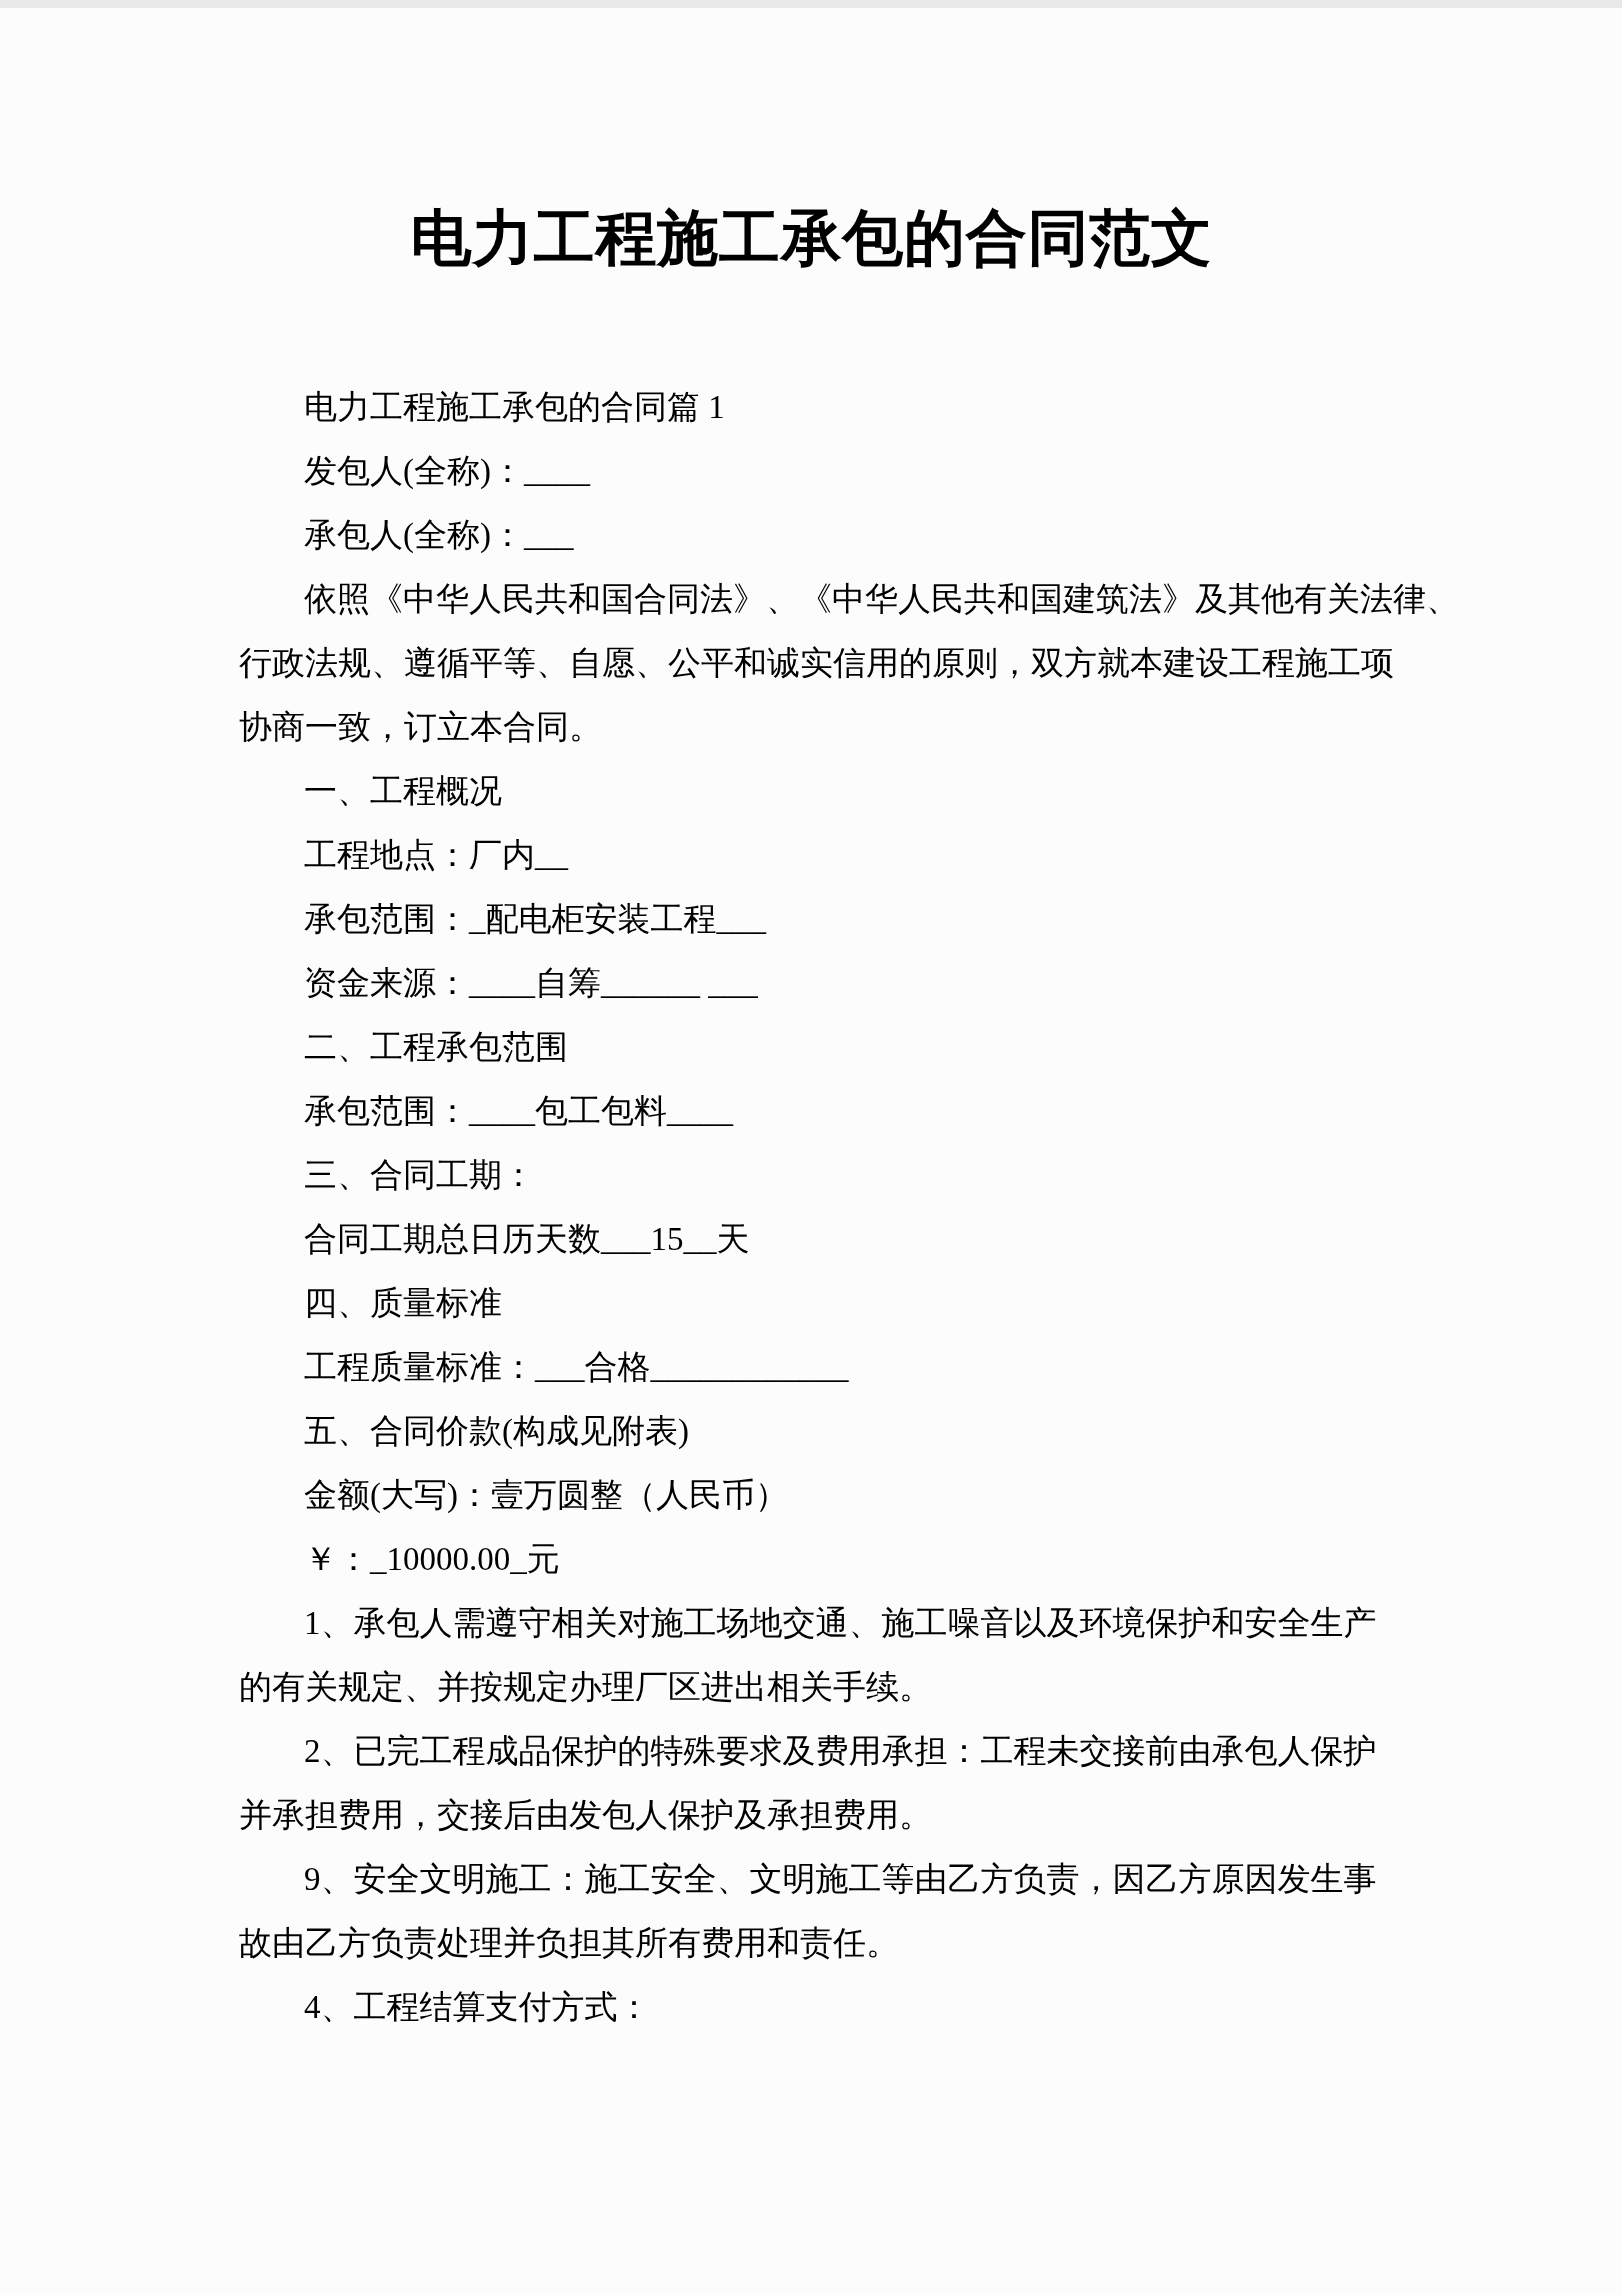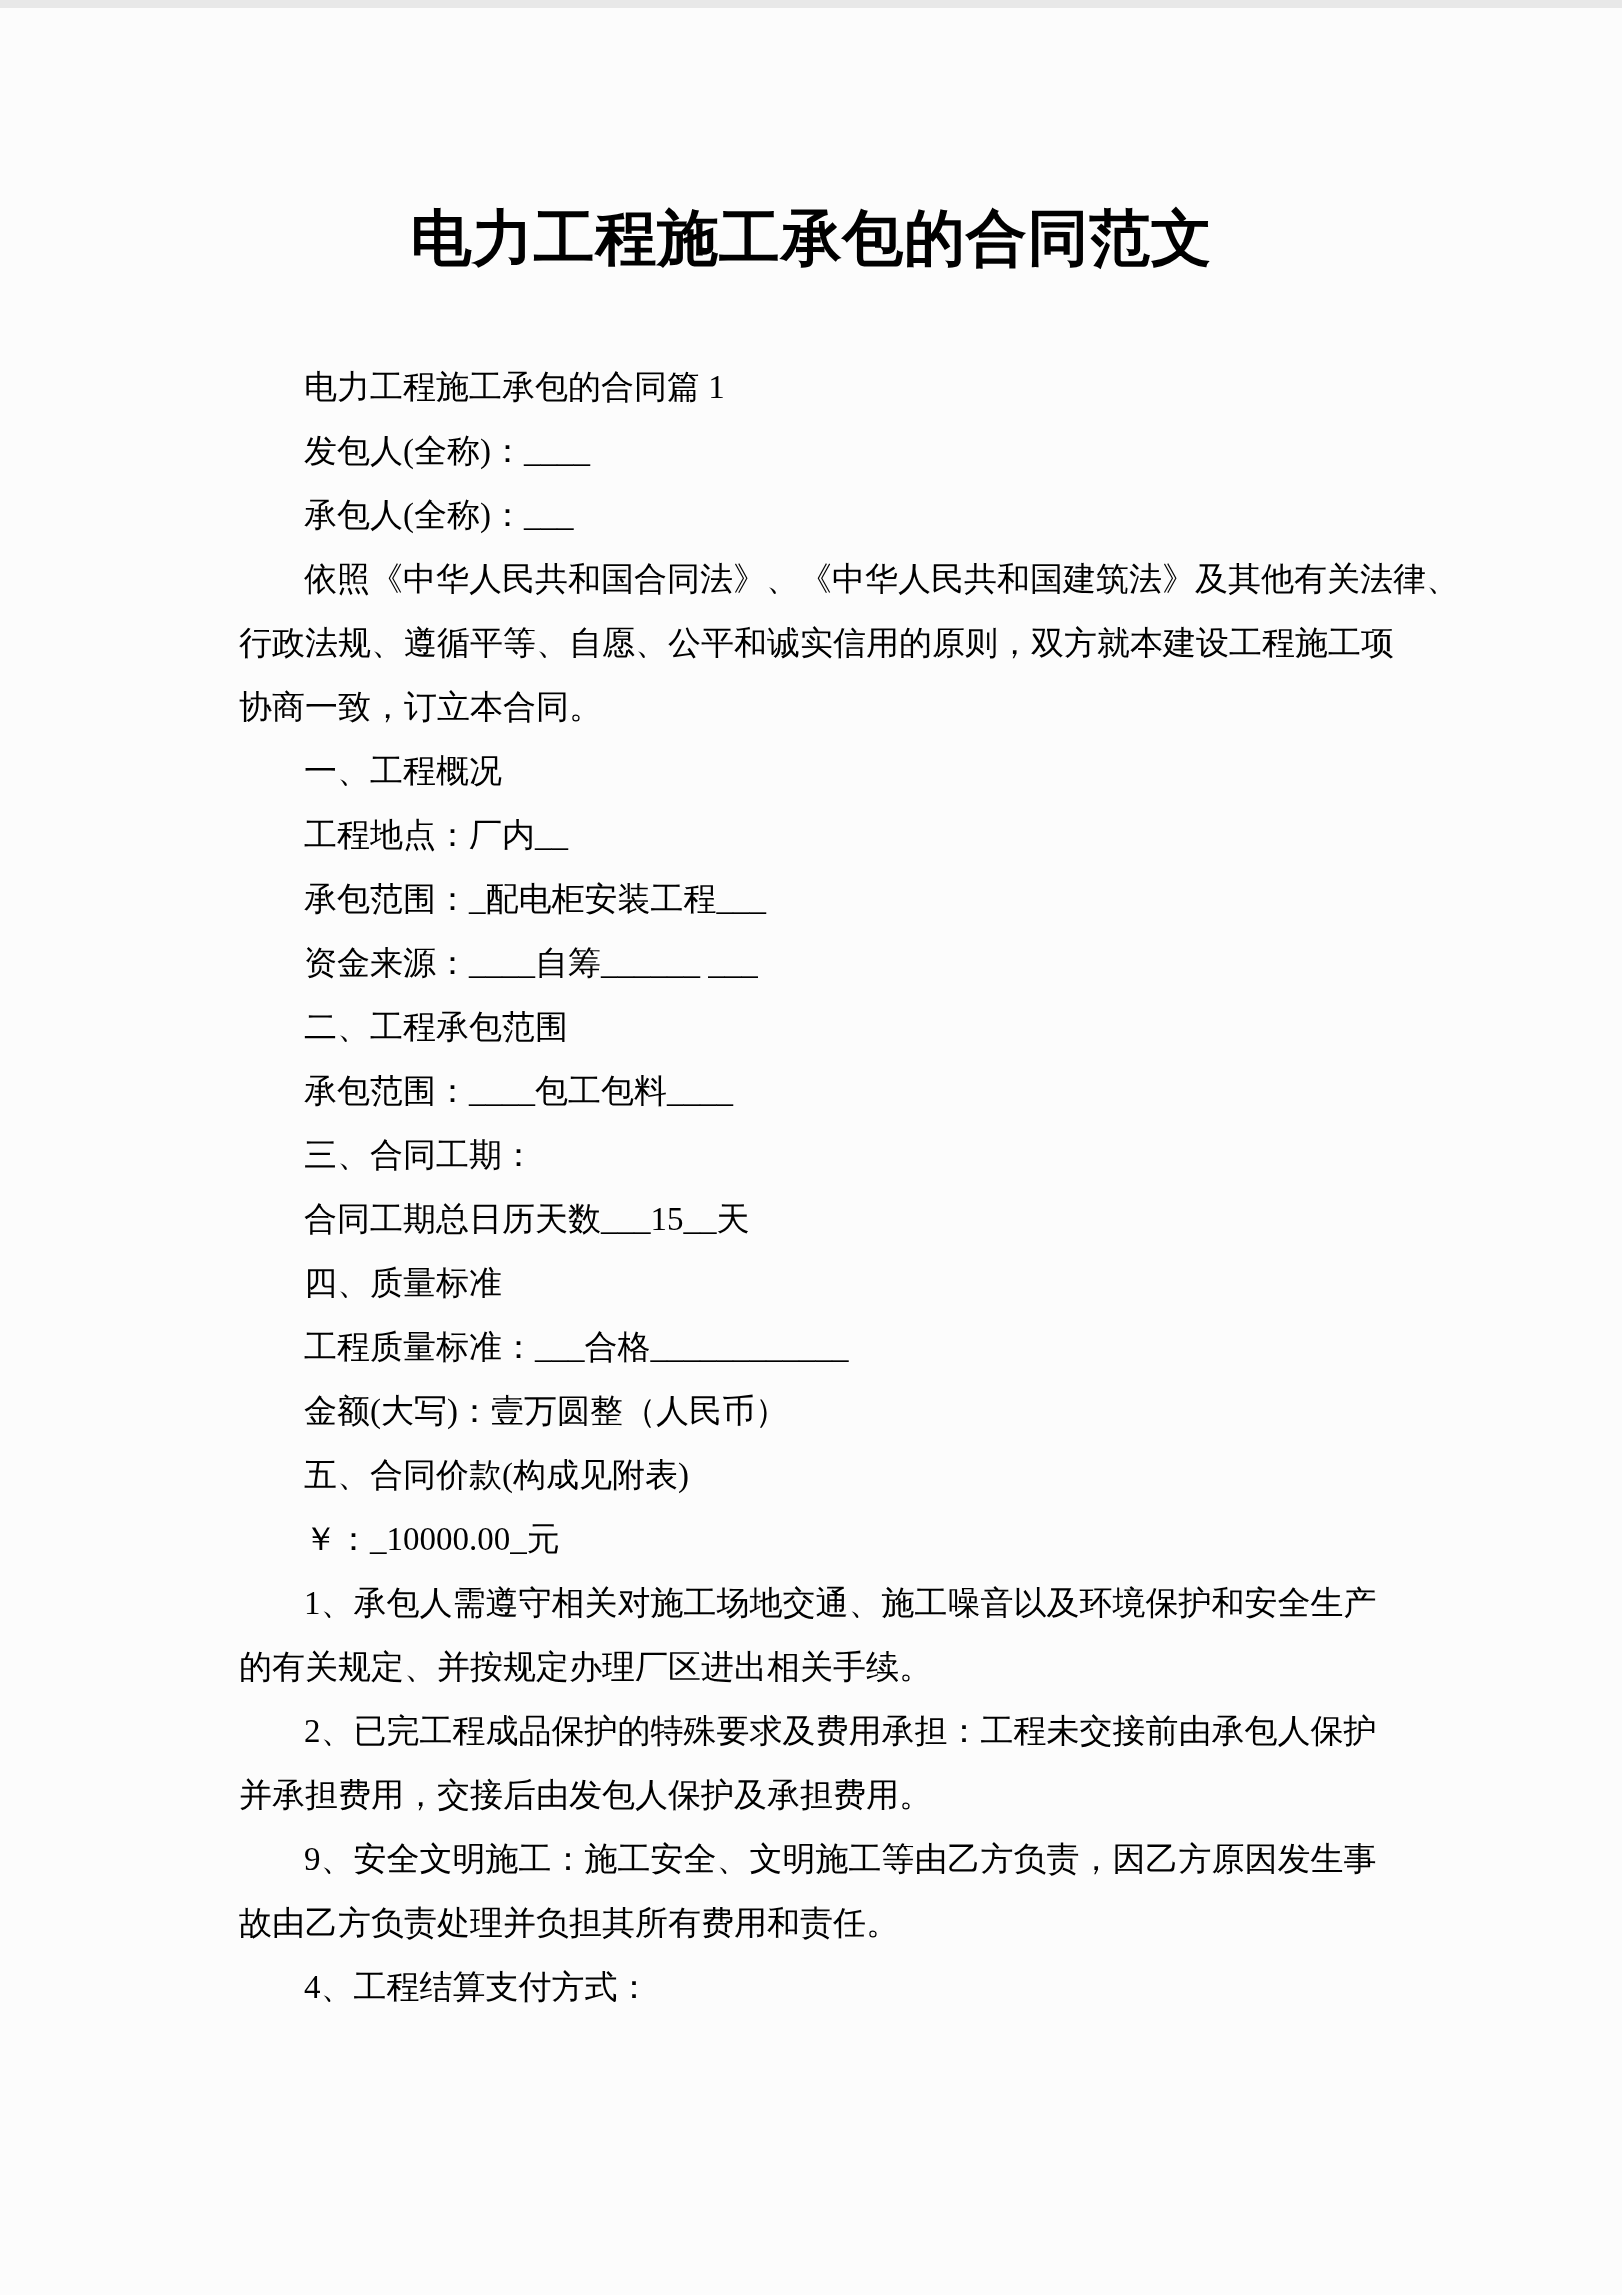--- a/index.html
+++ b/index.html
@@ -23,21 +23,21 @@
     width: 1623px;
     text-align: center;
     font-size: 61px;
     font-weight: bold;
     letter-spacing: 0.7px;
     line-height: 92px;
     white-space: nowrap;
   }
   .doc-body {
     position: absolute;
-    top: 347px;
+    top: 367px;
     left: 239px;
     width: 1139px;
     font-size: 33px;
     line-height: 64px;
   }
   .line {
     white-space: nowrap;
     height: 64px;
   }
   .line.indent {
@@ -61,22 +61,22 @@
     <div class="line indent">一、工程概况</div>
     <div class="line indent">工程地点：厂内__</div>
     <div class="line indent">承包范围：_配电柜安装工程___</div>
     <div class="line indent">资金来源：____自筹______ ___</div>
     <div class="line indent">二、工程承包范围</div>
     <div class="line indent">承包范围：____包工包料____</div>
     <div class="line indent">三、合同工期：</div>
     <div class="line indent">合同工期总日历天数___15__天</div>
     <div class="line indent">四、质量标准</div>
     <div class="line indent">工程质量标准：___合格____________</div>
+    <div class="line indent">五、合同价款(构成见附表)</div>
     <div class="line indent">金额(大写)：壹万圆整（人民币）</div>
-    <div class="line indent">五、合同价款(构成见附表)</div>
     <div class="line indent">￥：_10000.00_元</div>
     <div class="line indent">1、承包人需遵守相关对施工场地交通、施工噪音以及环境保护和安全生产</div>
     <div class="line">的有关规定、并按规定办理厂区进出相关手续。</div>
     <div class="line indent">2、已完工程成品保护的特殊要求及费用承担：工程未交接前由承包人保护</div>
     <div class="line">并承担费用，交接后由发包人保护及承担费用。</div>
     <div class="line indent">9、安全文明施工：施工安全、文明施工等由乙方负责，因乙方原因发生事</div>
     <div class="line">故由乙方负责处理并负担其所有费用和责任。</div>
     <div class="line indent">4、工程结算支付方式：</div>
   </div>
 

